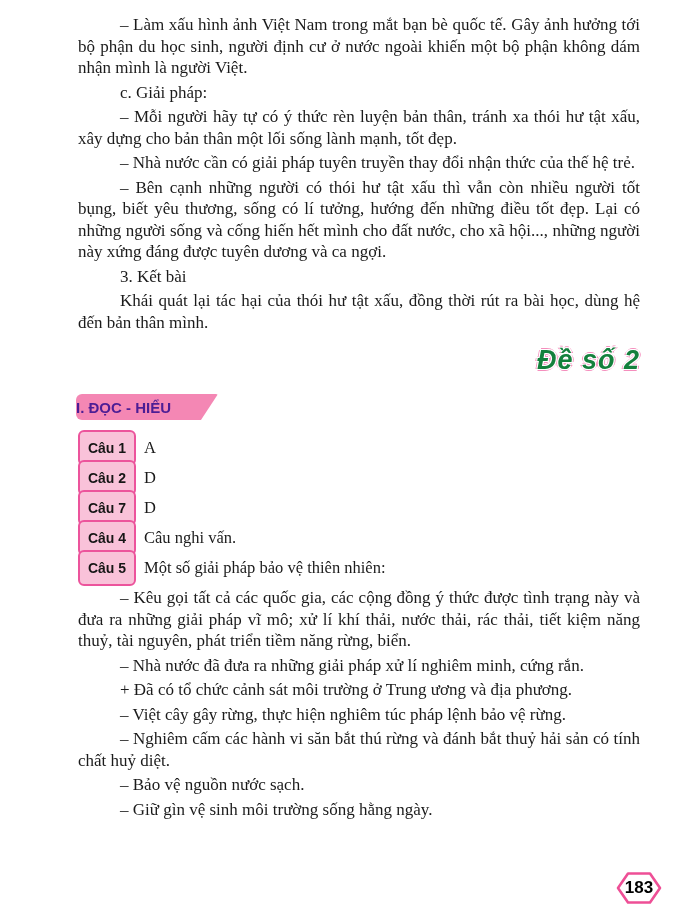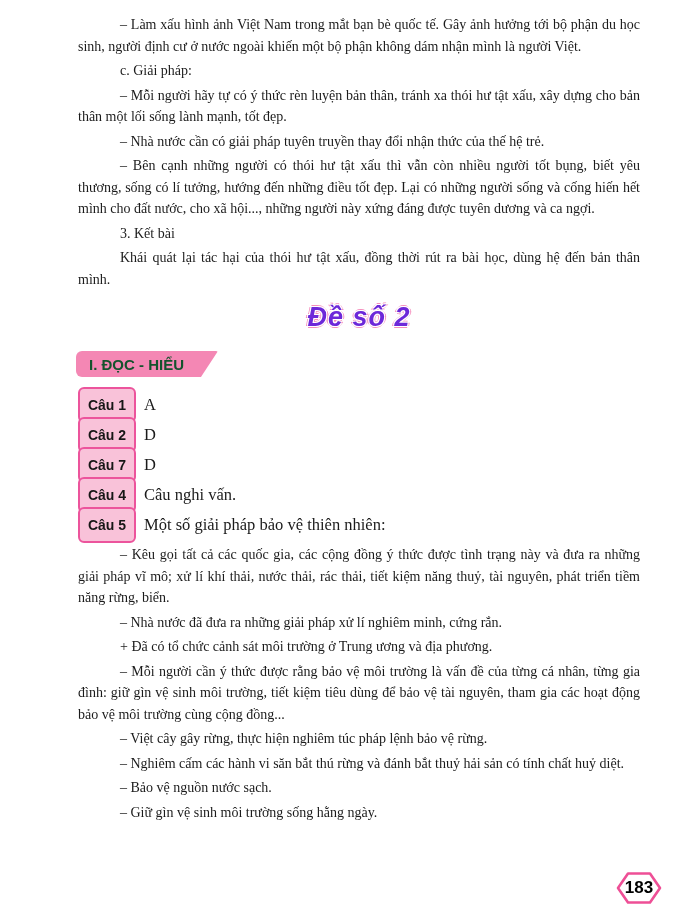--- a/index.html
+++ b/index.html
@@ -9,56 +9,55 @@
     font-family: "Liberation Serif", serif;
     color: #1b1b1b;
     position: relative;
     overflow: hidden;
   }
   .page {
     position: absolute; inset: 0;
     padding: 14px 57px 0 78px;
   }
   .para {
-    font-size: 14px;
+    font-size: 17px;
     line-height: 21.5px;
     text-align: justify;
     text-indent: 42px;
     margin-bottom: 3px;
   }
   .script-title {
-    text-align: center;
+    text-align: right;
     margin-top: 12px;
     font-family: "Liberation Sans", sans-serif;
     font-weight: bold;
     font-style: italic;
     font-size: 27px;
     letter-spacing: 1px;
-    color: #6d28d9;
+    color: #15803d;
     text-shadow:
       -1px -1px 0 #ffffff, 1px -1px 0 #ffffff,
       -1px 1px 0 #ffffff, 1px 1px 0 #ffffff,
       -2px 0 0 #f58ebd, 2px 0 0 #f58ebd,
       0 -2px 0 #f58ebd, 0 2px 0 #f58ebd;
   }
   .banner {
     margin-top: 18px;
     margin-left: -2px;
     width: 142px;
     height: 26px;
     background: #f487b4;
     border-radius: 6px 2px 2px 6px;
     clip-path: polygon(0 0, 100% 0, 88% 100%, 0 100%);
     display: flex;
     align-items: center;
-    padding-left: 13px;
     font-family: "Liberation Sans", sans-serif;
     font-weight: bold;
     font-size: 15px;
-    color: #14532d;
+    color: #4c1d95;
   }
   .questions { margin-top: 17px; }
   .qrow {
     display: flex;
     align-items: center;
     margin-bottom: 9px;
     height: 21px;
   }
   .badge {
     display: inline-flex;
@@ -136,21 +135,20 @@
     <div class="qrow">
       <span class="badge">Câu 5</span>
       <span class="answer">Một số giải pháp bảo vệ thiên nhiên:</span>
     </div>
   </div>
 
   <div class="bullets">
     <p class="para">– Kêu gọi tất cả các quốc gia, các cộng đồng ý thức được tình trạng này và đưa ra những giải pháp vĩ mô; xử lí khí thải, nước thải, rác thải, tiết kiệm năng thuỷ, tài nguyên, phát triển tiềm năng rừng, biển.</p>
     <p class="para">– Nhà nước đã đưa ra những giải pháp xử lí nghiêm minh, cứng rắn.</p>
     <p class="para">+ Đã có tổ chức cảnh sát môi trường ở Trung ương và địa phương.</p>
-    <p class="para">– Mỗi người cần ý thức được rằng bảo vệ môi trường là vấn đề của từng cá nhân, từng gia đình: giữ gìn vệ sinh môi trường, tiết kiệm tiêu dùng để bảo vệ tài nguyên, tham gia các hoạt động bảo vệ môi trường cùng cộng đồng...</p>
     <p class="para">– Việt cây gây rừng, thực hiện nghiêm túc pháp lệnh bảo vệ rừng.</p>
     <p class="para">– Nghiêm cấm các hành vi săn bắt thú rừng và đánh bắt thuỷ hải sản có tính chất huỷ diệt.</p>
     <p class="para">– Bảo vệ nguồn nước sạch.</p>
     <p class="para">– Giữ gìn vệ sinh môi trường sống hằng ngày.</p>
 
   </div>
 
 </div>
 
 <div class="page-num">

